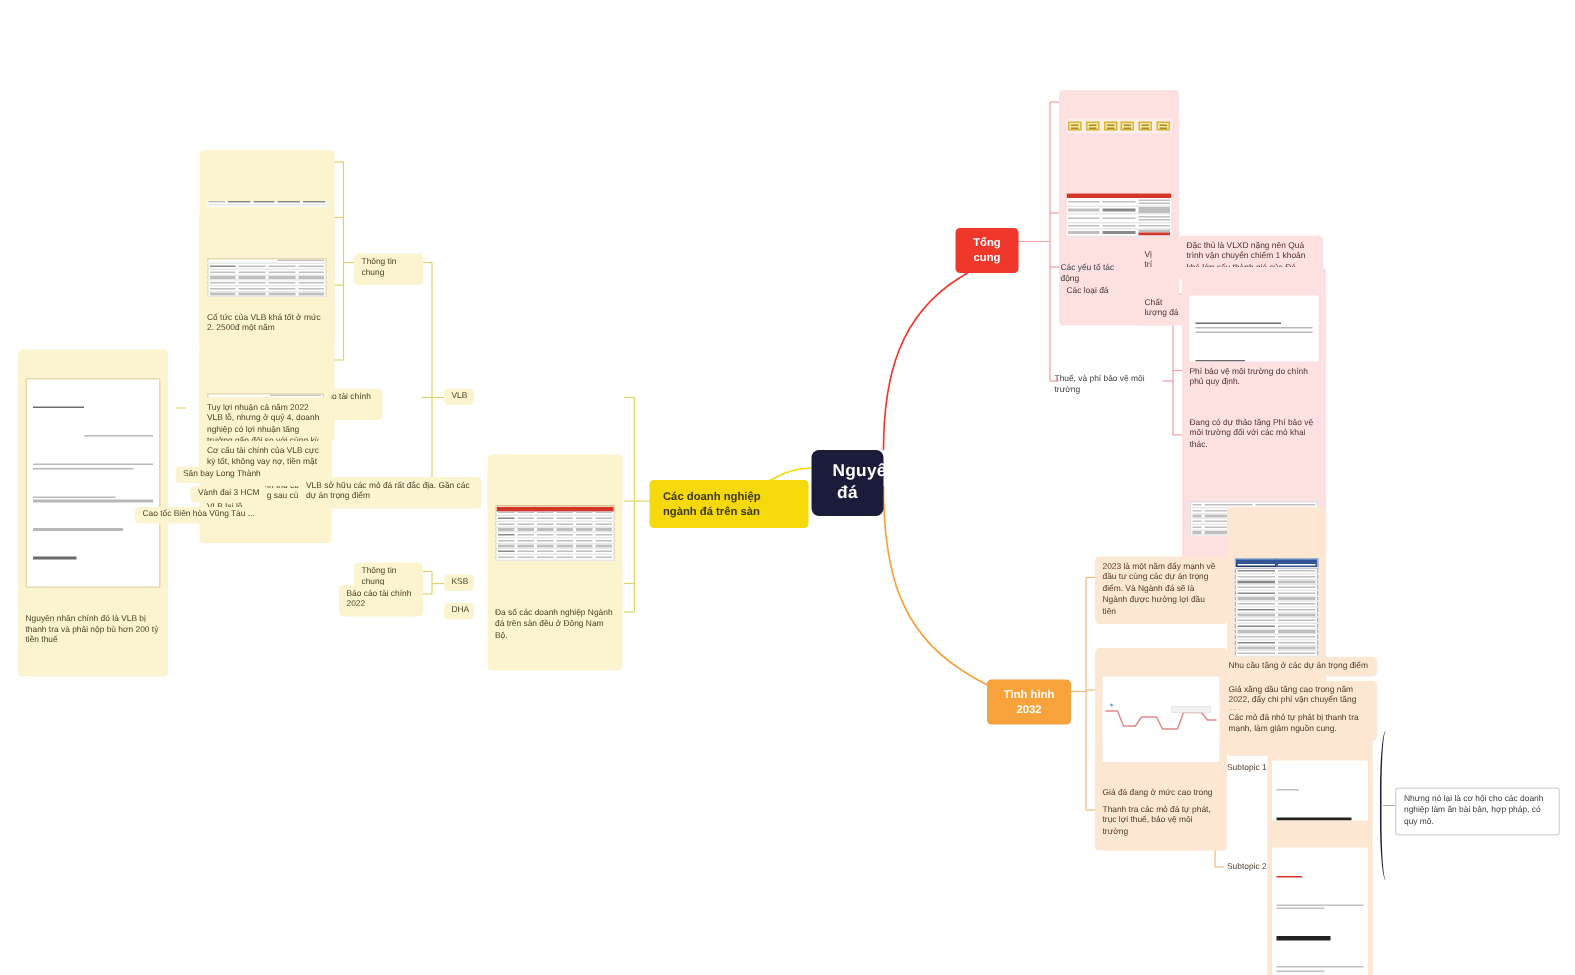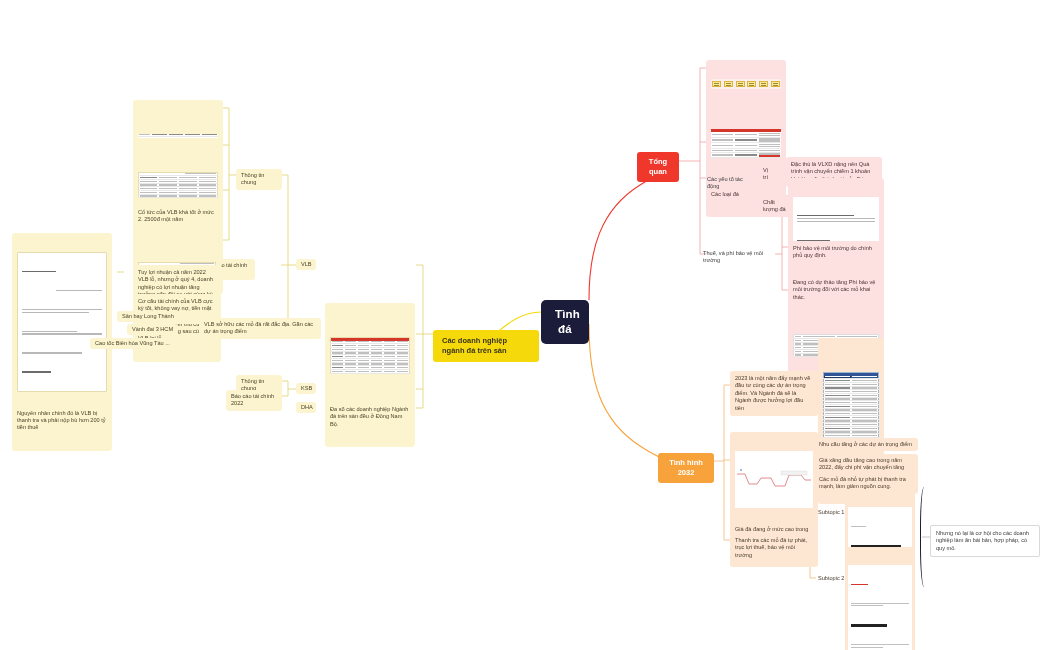--- a/index.html
+++ b/index.html
@@ -260,23 +260,23 @@
     <path d="M192,315 L186,315" stroke="#ded26a" stroke-width=".8" fill="none"></path>
     <path d="M192,328 L186,328" stroke="#ded26a" stroke-width=".8" fill="none"></path>
     <path d="M192,342 L186,342" stroke="#ded26a" stroke-width=".8" fill="none"></path>
 
     <path d="M296,389 L288,389" stroke="#ded26a" stroke-width=".8" fill="none"></path>
     <path d="M288,381 L288,396" stroke="#ded26a" stroke-width=".8" fill="none"></path>
     <path d="M288,381 L281,381" stroke="#ded26a" stroke-width=".8" fill="none"></path>
     <path d="M288,396 L281,396" stroke="#ded26a" stroke-width=".8" fill="none"></path>
   </svg>
 
-  <div class="node center-node" style="left:541px; top:300px; width:48px;">Tình đá</div>
-
-  <div class="node red-main" style="left:637px; top:152px; width:42px;">Tổng quan</div>
+  <div class="node center-node" style="left:541px; top:300px; width:48px;">Nguyên đá</div>
+
+  <div class="node red-main" style="left:637px; top:152px; width:42px;">Tổng cung</div>
 
   <div class="node red-box" style="left:706px; top:60px; width:80px;">
     <span class="thumb thumb-flow">
       <i><b></b><b></b></i><i><b></b><b></b></i><i><b></b><b></b></i><i><b></b><b></b></i><i><b></b><b></b></i><i><b></b><b></b></i>
     </span>
     <div style="margin-top:3px;">Quy trình sản xuất</div>
   </div>
 
   <div class="node red-box" style="left:706px; top:95px; width:80px;">
     <span class="thumb">
@@ -396,21 +396,21 @@
       <span class="hd" style="width:62%"></span>
       <span class="bd"></span><span class="bd s"></span>
       
     </span>
   </div>
 
   <div class="brace" style="left:920px; top:487px; width:10px; height:100px;"></div>
 
   <div class="node plain-box" style="left:930px; top:525px; width:110px;">Nhưng nó lại là cơ hội cho các doanh nghiệp làm ăn bài bản, hợp pháp, có quy mô.</div>
 
-  <div class="node yellow-main" style="left:433px; top:330px; width:106px;">Các doanh nghiệp ngành đá trên sàn</div>
+  <div class="node yellow-main" style="left:433px; top:320px; width:106px;">Các doanh nghiệp ngành đá trên sàn</div>
 
   <div class="node yellow-box" style="left:325px; top:303px; width:90px;">
     <span class="thumb">
       <table class="tbl" style="border:.5px solid #e4dcae;">
         <tbody><tr class="hdr"><td colspan="6"></td></tr>
         <tr><td><span class="line"></span></td><td><span class="line"></span></td><td><span class="line"></span></td><td><span class="line"></span></td><td><span class="line"></span></td><td><span class="line"></span></td></tr>
         <tr><td><span class="line dk"></span></td><td><span class="line"></span></td><td><span class="line"></span></td><td><span class="line"></span></td><td><span class="line"></span></td><td><span class="line"></span></td></tr>
         <tr><td><span class="line"></span></td><td><span class="line"></span></td><td><span class="line"></span></td><td><span class="line"></span></td><td><span class="line"></span></td><td><span class="line"></span></td></tr>
         <tr><td><span class="line"></span></td><td><span class="line"></span></td><td><span class="line"></span></td><td><span class="line"></span></td><td><span class="line"></span></td><td><span class="line"></span></td></tr>
         <tr><td><span class="line dk"></span></td><td><span class="line"></span></td><td><span class="line"></span></td><td><span class="line"></span></td><td><span class="line"></span></td><td><span class="line"></span></td></tr>

